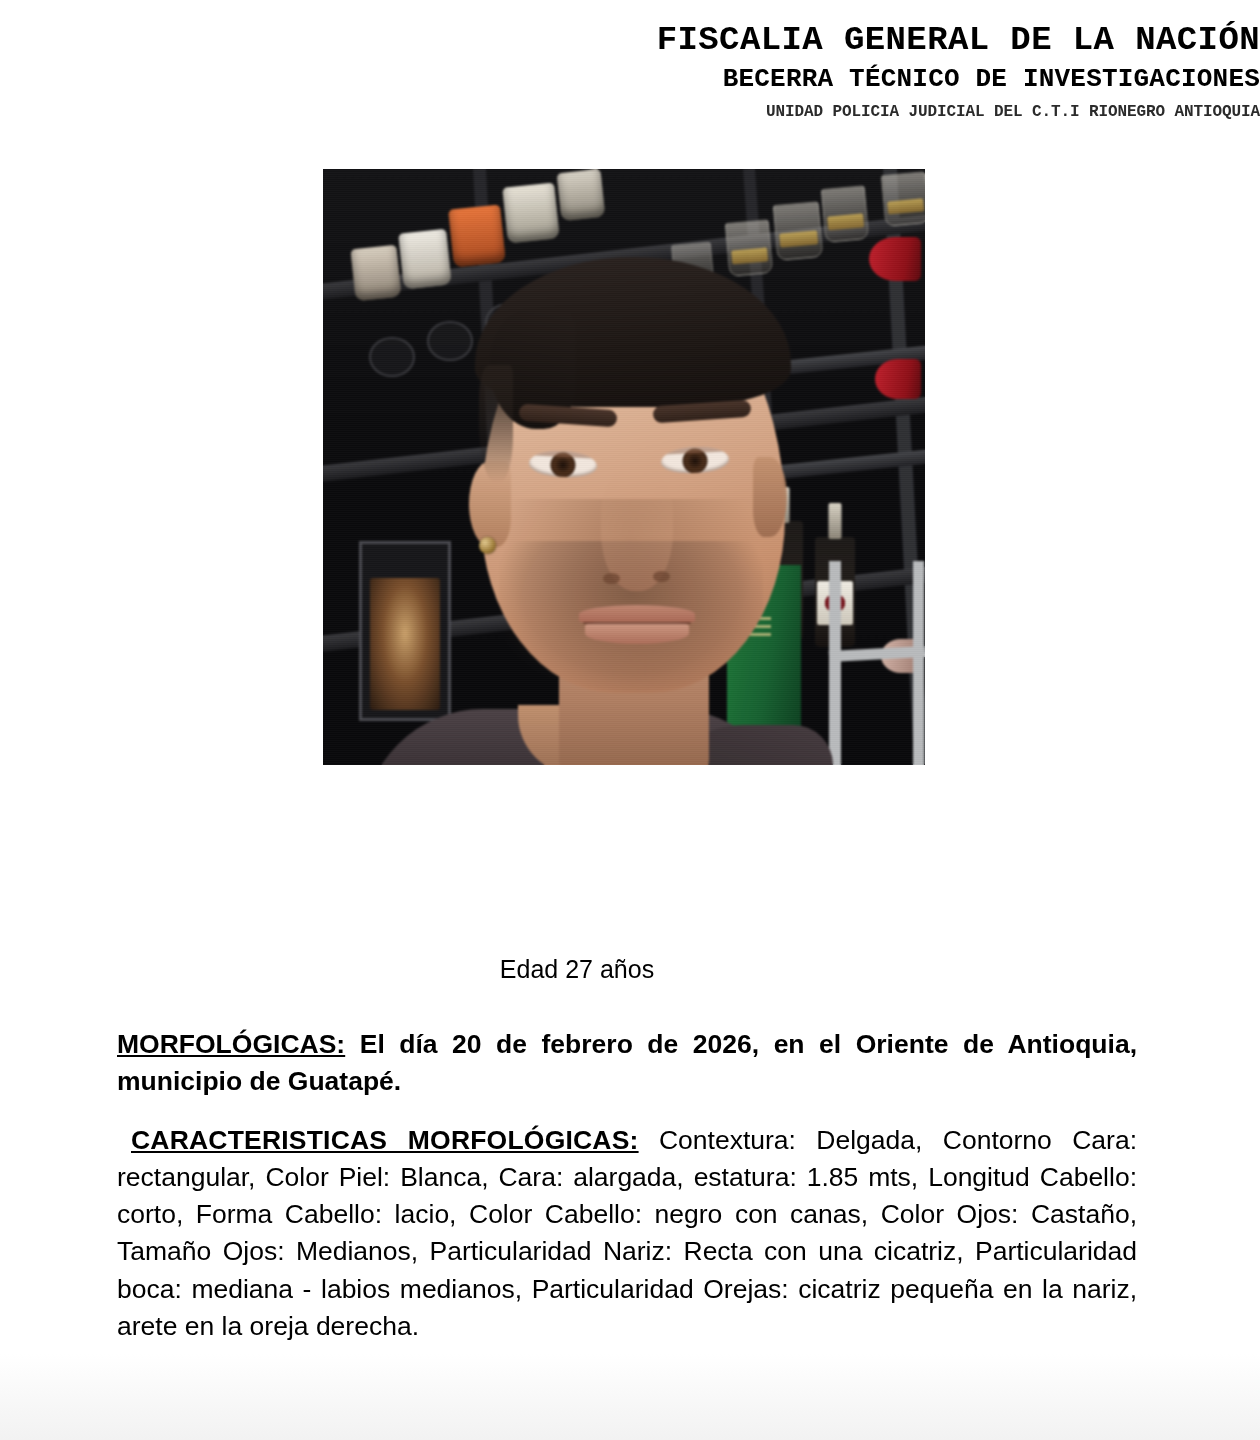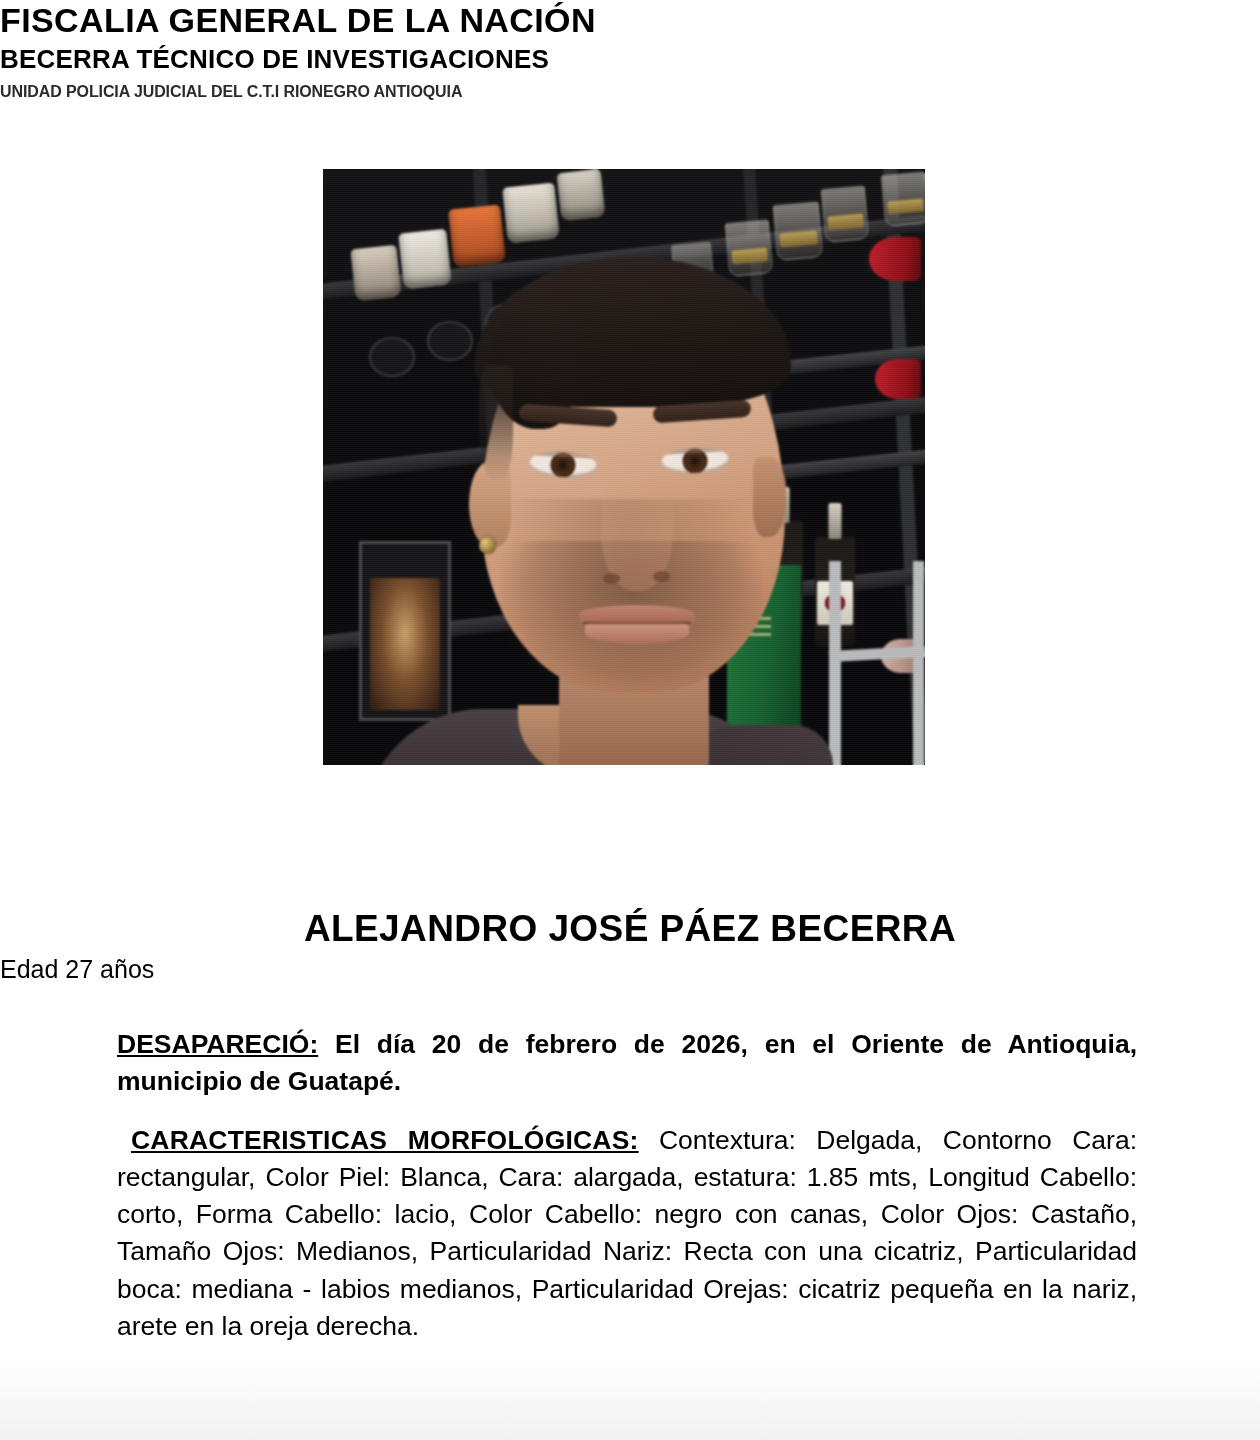--- a/index.html
+++ b/index.html
@@ -20,21 +20,23 @@
 
   .page {
     width: 1260px;
     height: 1440px;
     background: linear-gradient(180deg, #ffffff 0%, #ffffff 94%, #f2f2f2 100%);
     position: relative;
   }
 
   
   .header {
-    text-align: left;
+    text-align: right;
+    padding-top: 20px;
+    font-family: Liberation Mono, monospace;
   }
   .header-line1 {
     font-size: 34px;
     font-weight: bold;
     letter-spacing: 0.4px;
     line-height: 1.18;
   }
   .header-line2 {
     font-size: 26px;
     font-weight: bold;
@@ -508,21 +510,21 @@
     font-size: 37px;
     font-weight: bold;
     letter-spacing: 0.4px;
   }
 
   .person-age {
     position: absolute;
     top: 955px;
     left: 0;
     width: 1154px;
-    text-align: left;
+    text-align: center;
     font-size: 25px;
     font-weight: normal;
   }
 
   .body-block {
     position: absolute;
     left: 117px;
     top: 1026px;
     width: 1020px;
   }
@@ -651,24 +653,23 @@
           <span class="lip-bot"></span>
           <span class="mouth-line"></span>
         </div>
       </div>
 
       <div class="photo-soft"></div>
       <div class="photo-grain"></div>
     </div>
   </div>
 
-  <div class="person-name">ALEJANDRO JOSÉ PÁEZ BECERRA</div>
   <div class="person-age">Edad 27 años</div>
 
   <div class="body-block">
 
-    <p class="para p1"><span class="lbl">DESAPARECIÓ:</span><span> El día 20 de febrero de 2026, en el  Oriente de Antioquia, municipio de Guatapé.</span></p>
+    <p class="para p1"><span class="lbl">MORFOLÓGICAS:</span><span> El día 20 de febrero de 2026, en el  Oriente de Antioquia, municipio de Guatapé.</span></p>
 
     <p class="para p2"><span class="lbl">CARACTERISTICAS  MORFOLÓGICAS:</span><span>  Contextura: Delgada, Contorno Cara: rectangular, Color Piel: Blanca,  Cara: alargada, estatura: 1.85 mts, Longitud Cabello: corto, Forma Cabello: lacio, Color Cabello: negro con canas, Color Ojos: Castaño, Tamaño Ojos: Medianos, Particularidad Nariz: Recta con una cicatriz, Particularidad boca: mediana - labios medianos, Particularidad Orejas: cicatriz pequeña en la nariz, arete en la oreja derecha.</span></p>
 
   </div>
 
 </div>
 
 </body></html>

